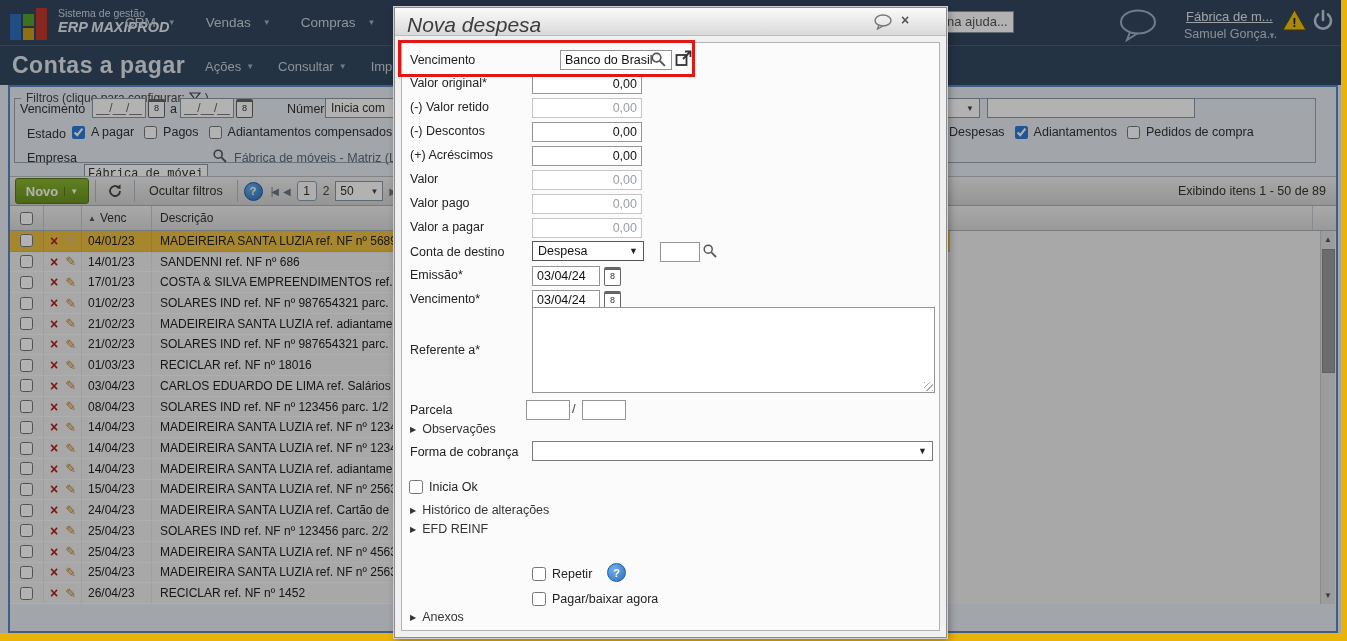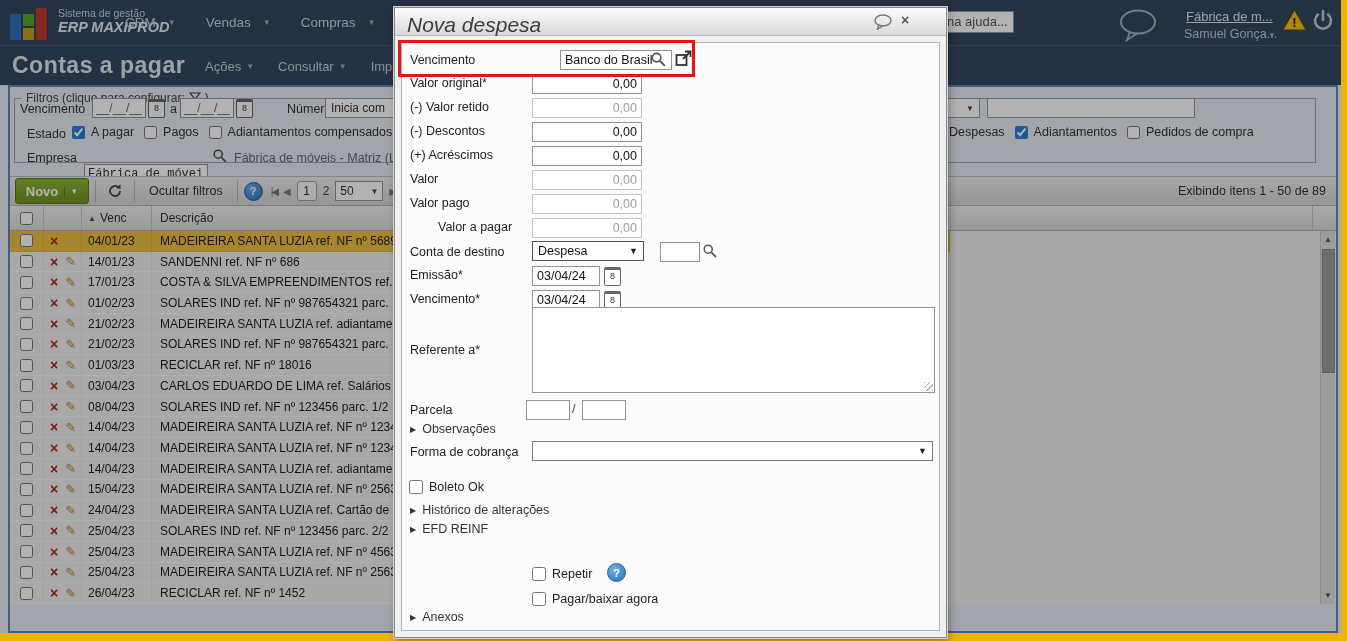--- a/index.html
+++ b/index.html
@@ -643,21 +643,21 @@
           <span class="mlabel" style="top: 57px;">(-) Valor retido</span>
           <input class="min num dis" disabled="" value="0,00" style="left: 130px; top: 55px;">
           <span class="mlabel" style="top: 81px;">(-) Descontos</span>
           <input class="min num" value="0,00" style="left: 130px; top: 79px;">
           <span class="mlabel" style="top: 105px;">(+) Acréscimos</span>
           <input class="min num" value="0,00" style="left: 130px; top: 103px;">
           <span class="mlabel" style="top: 129px;">Valor</span>
           <input class="min num dis" disabled="" value="0,00" style="left: 130px; top: 127px;">
           <span class="mlabel" style="top: 153px;">Valor pago</span>
           <input class="min num dis" disabled="" value="0,00" style="left: 130px; top: 151px;">
-          <span class="mlabel" style="top: 177px; margin-left: 28px;">Valor a pagar</span>
+          <span class="mlabel" style="top: 177px;">Valor a pagar</span>
           <input class="min num dis" disabled="" value="0,00" style="left: 130px; top: 175px;">
         </div>
 
       <span class="mlabel" style="top:202px">Conta de destino</span>
       <div class="msel" style="left:130px;top:198px;width:112px">
         <span>Despesa</span>
           <span class="arr">▼</span>
       </div>
       <input class="min" style="left: 258px; top: 199px; width: 30px;">
       <span style="position:absolute;left:300px;top:200px">
@@ -691,21 +691,21 @@
       </div>
 
       <span class="mlabel" style="top:402px">Forma de cobrança</span>
       <div class="msel" style="left:130px;top:398px;width:401px;border-color:#7a7a7a">
         <span></span>
           <span class="arr">▼</span>
       </div>
 
       <div class="mchk" style="left:7px;top:437px">
         <input type="checkbox" style="">
-          <span>Boleto Ok</span>
+          <span>Inicia Ok</span>
       </div>
 
       <div class="sec" style="top:460px">
         <span class="tri">▶</span>
           <span>Histórico de alterações</span>
       </div>
 
       <div class="sec" style="top:479px">
         <span class="tri">▶</span>
           <span>EFD REINF</span>

